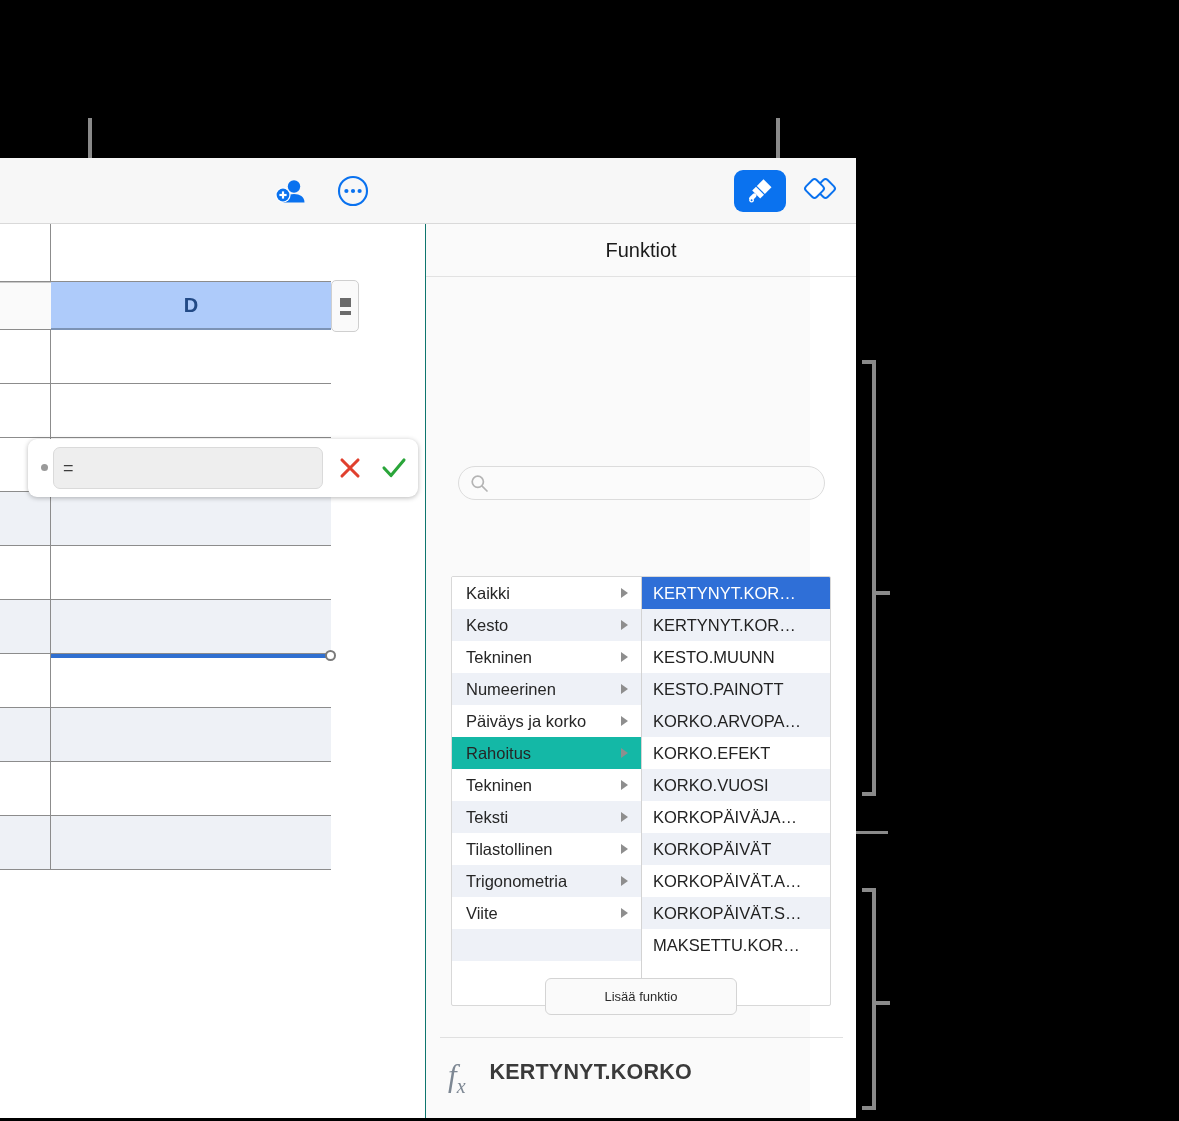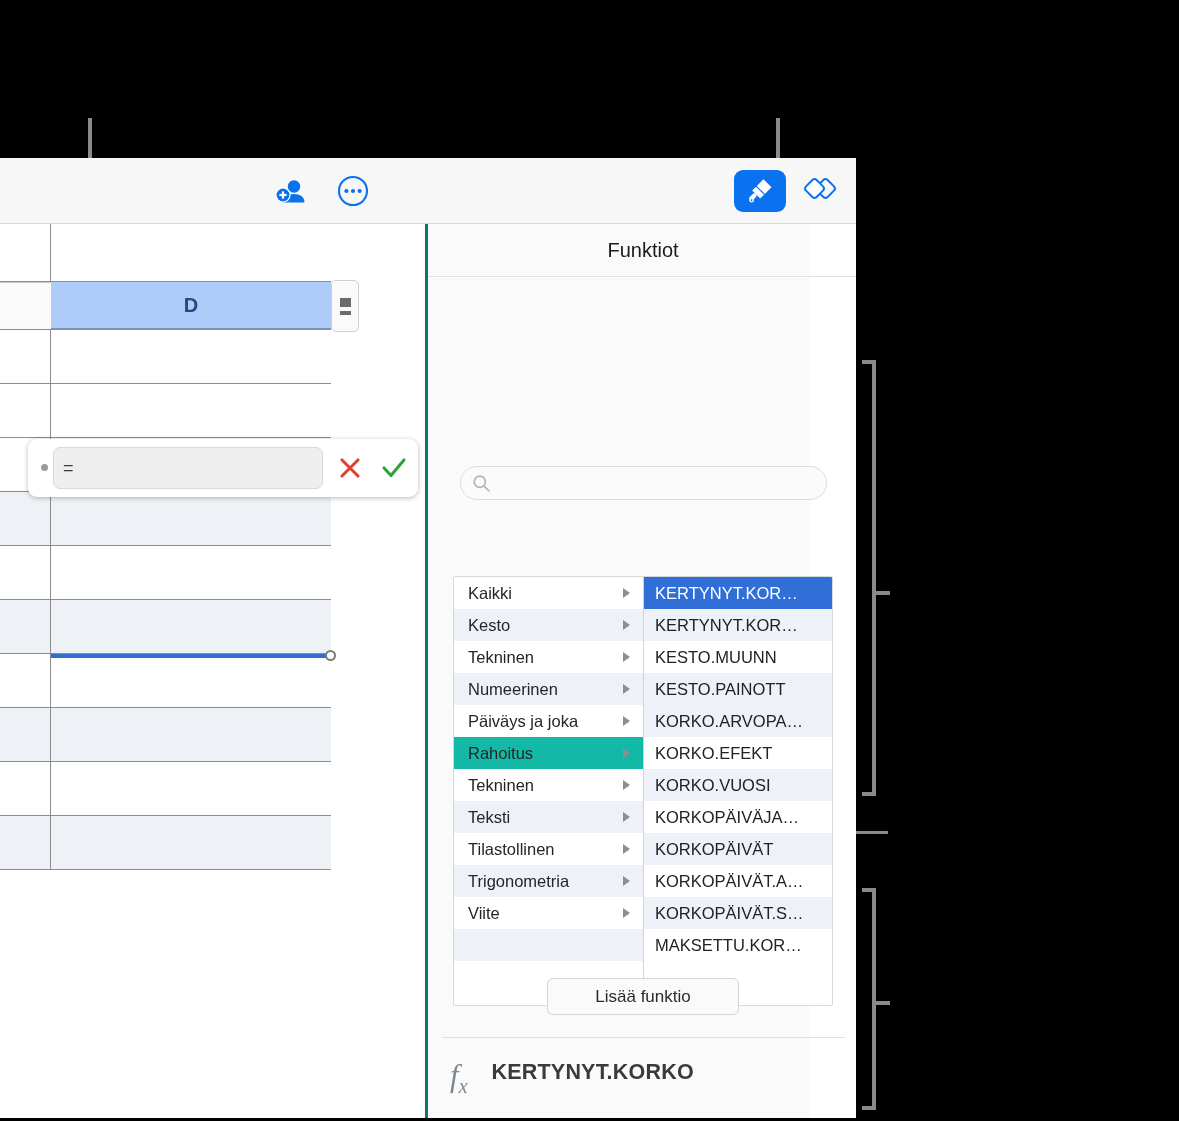--- a/index.html
+++ b/index.html
@@ -141,21 +141,21 @@
   #formula-accept {
     position: absolute; left: 350px; top: 13px; width: 32px; height: 32px;
     display:flex; align-items:center; justify-content:center;
   }
 
   
   #panel {
     position: absolute; left: 425px; top: 66px;
     width: 385px; height: 894px;
     background: #fafafa;
-    border-left: 3px solid #0f766e;
+    border-left: 1px solid #0f766e;
     box-sizing: border-box;
   }
   #panel-title {
     position: absolute; left: 0; top: 0; width: 430px; height: 53px;
     display: flex; align-items: center; justify-content: center;
     font-size: 20px; color: #1b1b1b;
     border-bottom: 1px solid #e2e2e2;
     box-sizing: border-box;
   }
   #search-wrap {
@@ -219,21 +219,21 @@
   .fn-row.selected { background: #2f6fd7; color: #ffffff; }
 
   
   #add-fn-btn {
     position: absolute; left: 119px; top: 754px;
     width: 192px; height: 37px;
     background: #fafafa;
     border: 1px solid #d4d4d4; border-radius: 6px;
     box-sizing: border-box;
     display: flex; align-items: center; justify-content: center;
-    font-size: 17px; color: #2b2b2b;
+    font-size: 13px; color: #2b2b2b;
   }
 
   #panel-divider {
     position: absolute; left: 14px; top: 813px; width: 403px; height: 1px;
     background: #e0e0e0;
   }
 
   
   #desc-head {
     position: absolute; left: 22px; top: 836px;
@@ -413,21 +413,21 @@
           </div>
           <div class="cat-row plain">
             <span>Tekninen</span>
             <span class="caret"></span>
           </div>
           <div class="cat-row alt">
             <span>Numeerinen</span>
             <span class="caret"></span>
           </div>
           <div class="cat-row plain">
-            <span>Päiväys ja joka</span>
+            <span>Päiväys ja korko</span>
             <span class="caret"></span>
           </div>
           <div class="cat-row selected">
             <span>Rahoitus</span>
             <span class="caret"></span>
           </div>
           <div class="cat-row plain">
             <span>Tekninen</span>
             <span class="caret"></span>
           </div>

